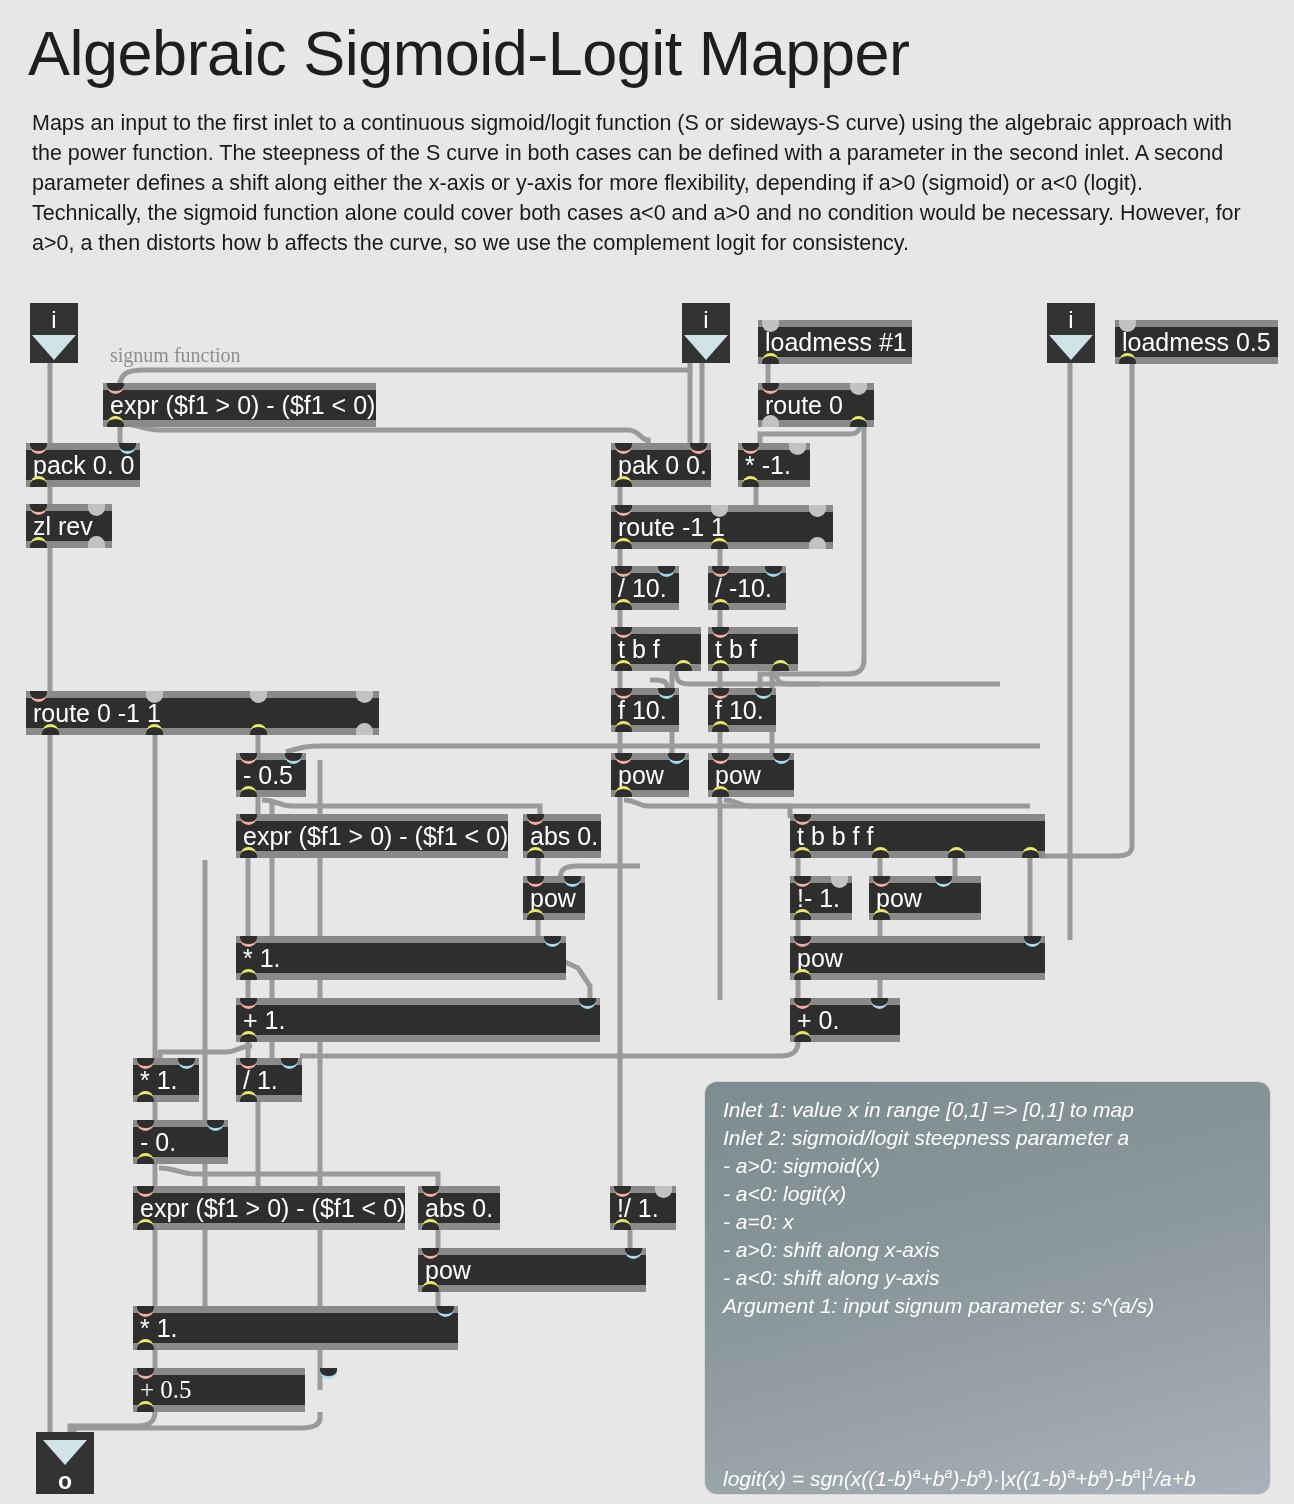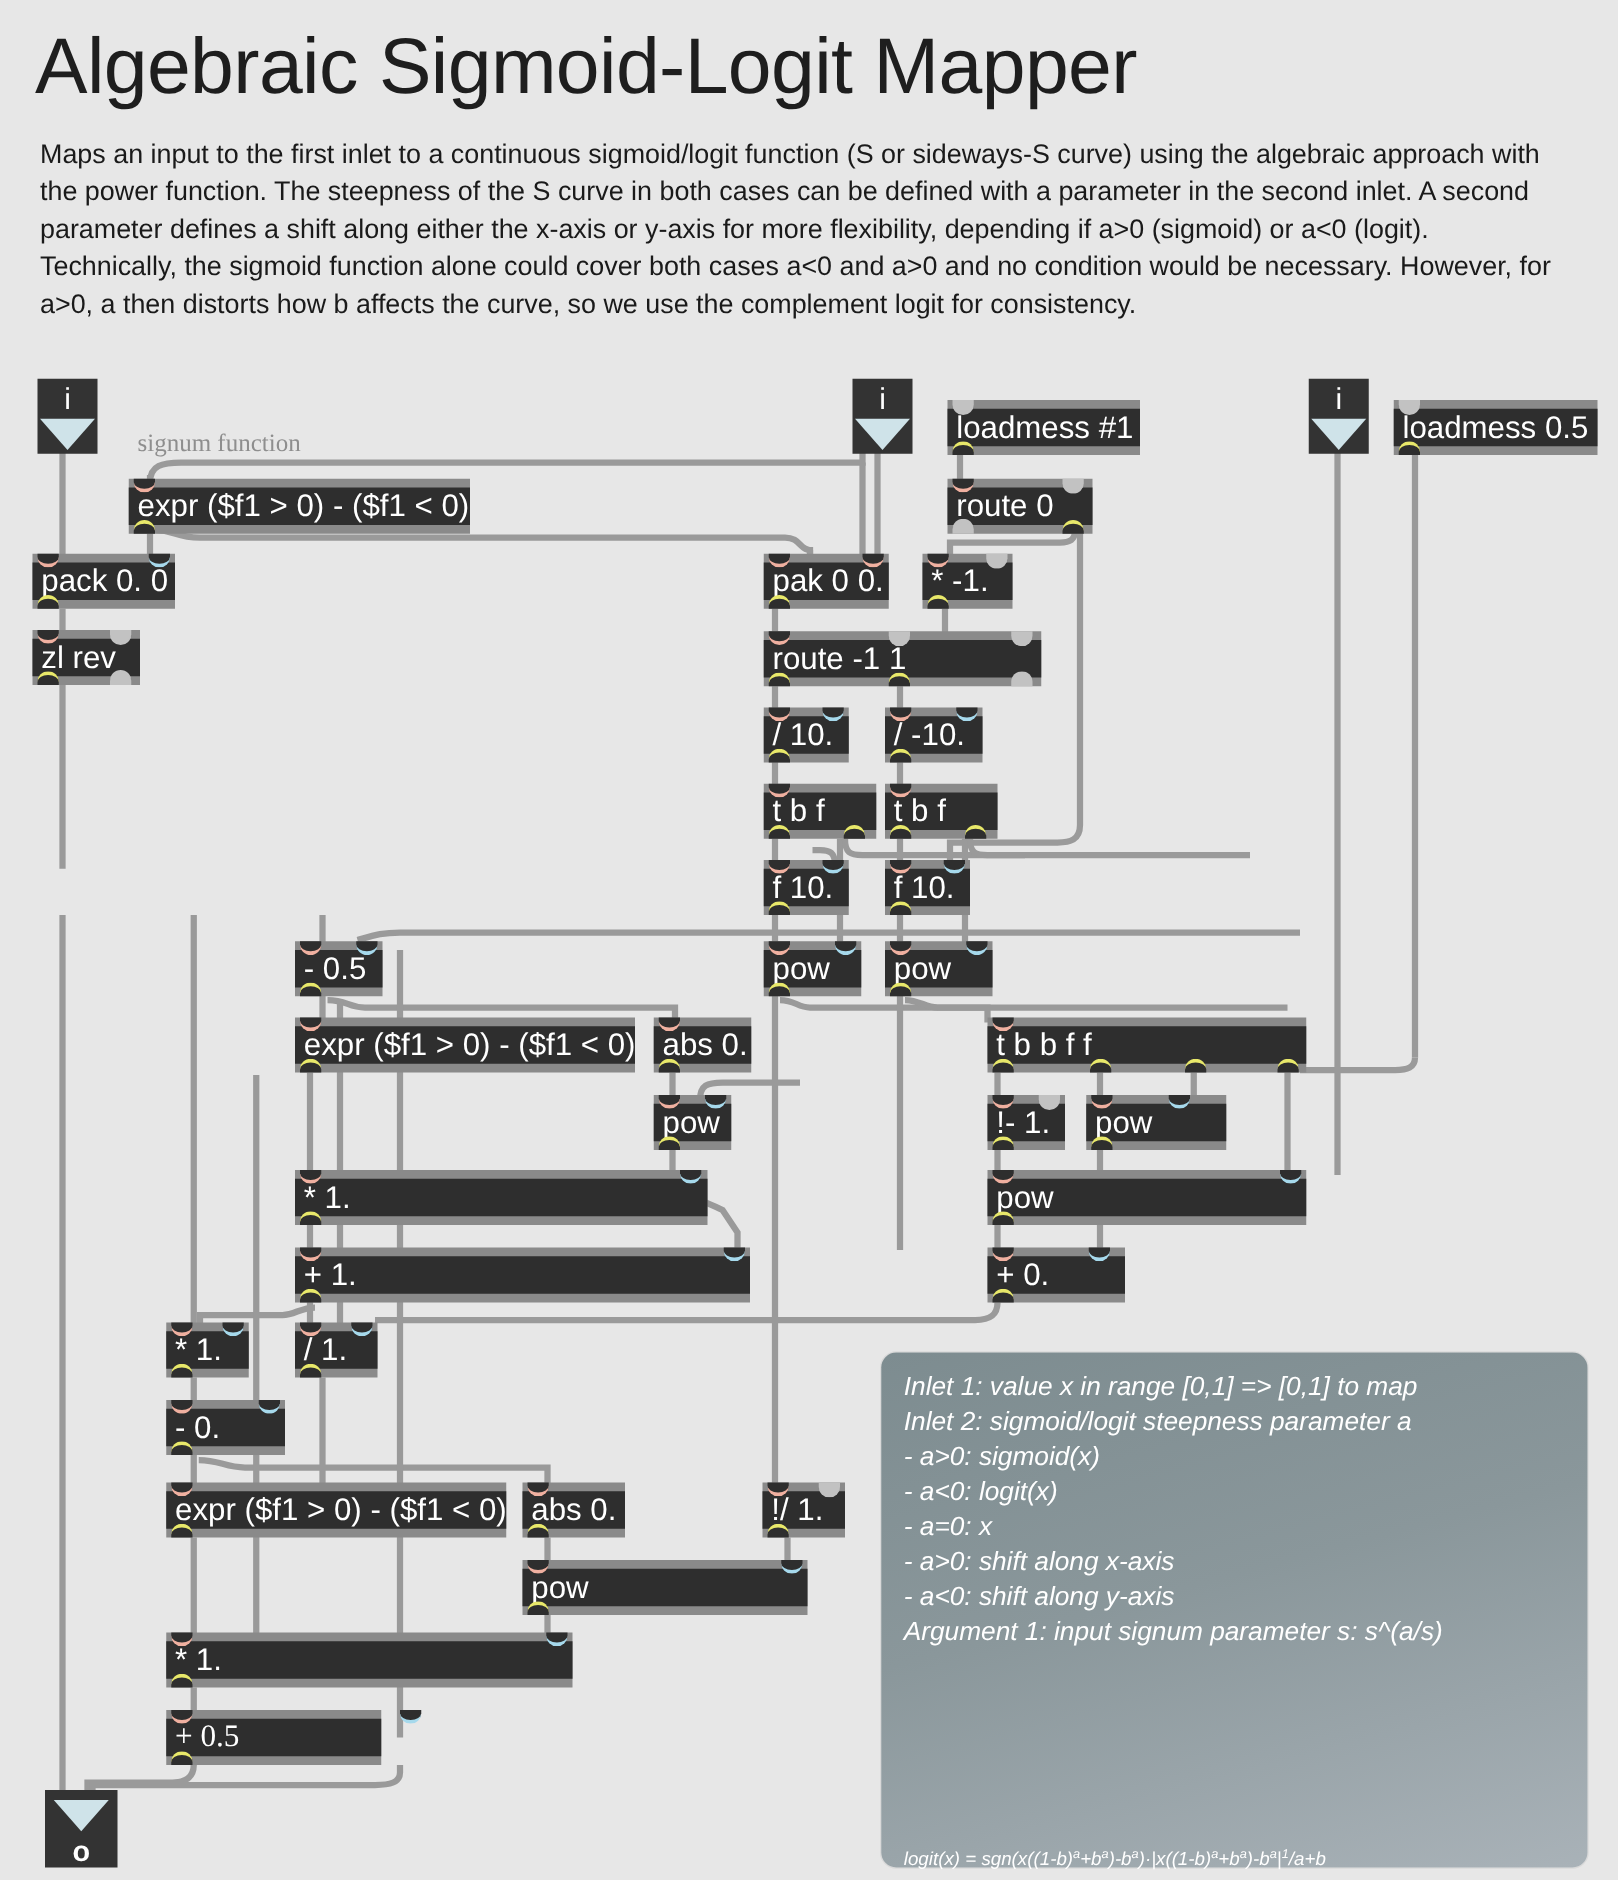--- a/index.html
+++ b/index.html
@@ -106,22 +106,22 @@
   #panel .ptext div{white-space:nowrap;}
   #formula1{
     position:absolute;left:18px;top:286px;width:540px;color:#fff;
     font-size:21px;line-height:26px;
     display:flex;align-items:center;
   }
   #formula1 .frac{display:inline-block;text-align:center;margin-left:10px;}
   #formula1 .num{padding:0 6px 2px 6px;font-size:20px;}
   #formula1 .den{padding:2px 6px 0 6px;border-top:2px solid #fff;font-size:20px;}
   #formula2{
-    position:absolute;left:18px;top:389px;width:560px;color:#fff;
-    font-size:15px;line-height:26px;white-space:nowrap;
+    position:absolute;left:18px;top:378px;width:560px;color:#fff;
+    font-size:21px;line-height:26px;white-space:nowrap;
   }
   sup{font-size:0.68em;vertical-align:super;}
 </style>
 </head>
 <body>
 
 <div id="canvas">
 
   <div id="title">Algebraic Sigmoid-Logit Mapper</div>
 
@@ -374,20 +374,31 @@
     <span class="nub bot out" style="left:4px;"></span>
   </div>
 
   <div class="obj" style="left:708px;top:688px;width:68px;">
     <span class="nub top hot" style="left:4px;"></span>
     <span class="nub top cold" style="left:47px;"></span>
     <div class="body">f 10.</div>
     <span class="nub bot out" style="left:4px;"></span>
   </div>
 
+  <div class="obj" style="left:26px;top:691px;width:353px;">
+    <span class="nub top hot" style="left:4px;"></span>
+    <span class="nub off top" style="left:120px;"></span>
+    <span class="nub off top" style="left:224px;"></span>
+    <span class="nub off top" style="left:330px;"></span>
+    <div class="body">route 0 -1 1</div>
+    <span class="nub bot out" style="left:16px;"></span>
+    <span class="nub bot out" style="left:120px;"></span>
+    <span class="nub bot out" style="left:224px;"></span>
+    <span class="nub off bot" style="left:330px;"></span>
+  </div>
 
   <div class="obj" style="left:236px;top:753px;width:70px;">
     <span class="nub top hot" style="left:4px;"></span>
     <span class="nub top cold" style="left:49px;"></span>
     <div class="body">- 0.5</div>
     <span class="nub bot out" style="left:4px;"></span>
   </div>
 
   <div class="obj" style="left:611px;top:753px;width:78px;">
     <span class="nub top hot" style="left:4px;"></span>

